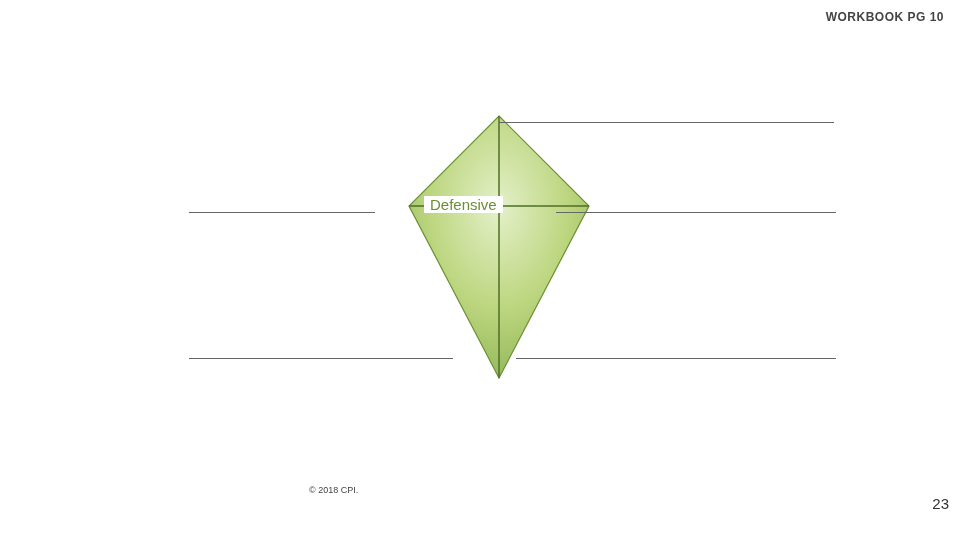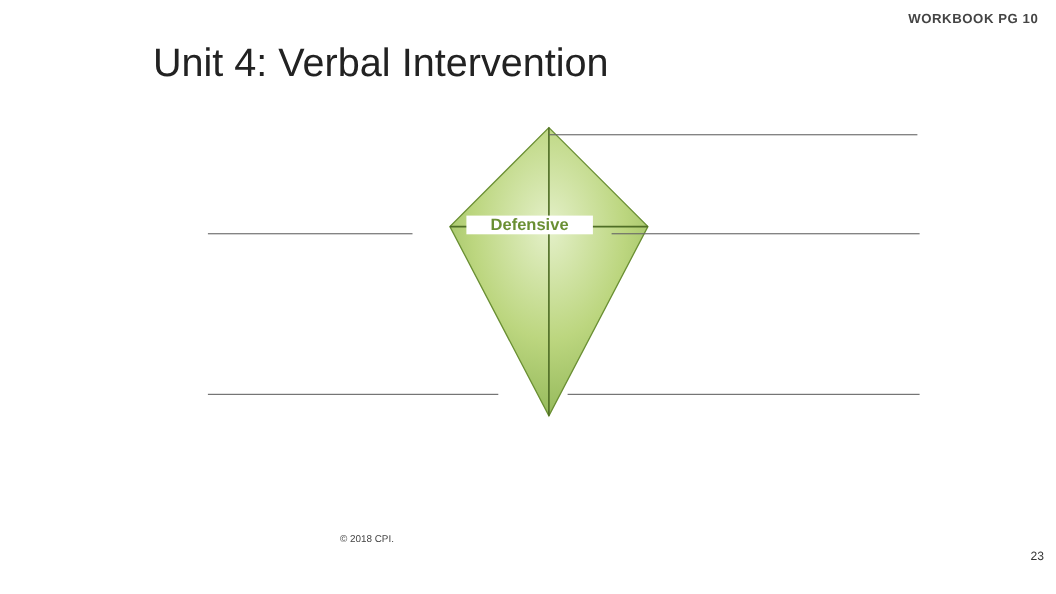--- a/index.html
+++ b/index.html
@@ -45,47 +45,46 @@
   .diagram {
     position: absolute;
     left: 330px; top: 108px;
     width: 260px; height: 280px;
   }
 
   .label-defensive {
     position: absolute;
     left: 380px; top: 196px;
     font-size: 15px;
-    font-weight: 700;
+    font-weight: 400;
     color: #6a8f33;
     background: #fff;
-    padding: 0 22px;
+    padding: 0 6px;
   }
 
   .copyright {
     position: absolute;
     left: 265px; bottom: 45px;
     font-size: 9px;
     color: #444;
   }
   .pagenum {
     position: absolute;
     right: 55px; bottom: 28px;
-    font-size: 11px;
+    font-size: 15px;
     color: #333;
   }
 </style>
 </head>
 <body>
 
 <div class="page">
 
   <div class="workbook">WORKBOOK PG 10</div>
 
-  <div class="title">Unit 4: Verbal Intervention</div>
 
 
   <svg class="diagram" viewBox="0 0 260 280">
     <defs>
       <radialGradient id="g1" cx="50%" cy="35%" r="70%">
         <stop offset="0%" stop-color="#e4f0c9"></stop>
         <stop offset="55%" stop-color="#bcd67f"></stop>
         <stop offset="100%" stop-color="#8fb556"></stop>
       </radialGradient>
     </defs>

